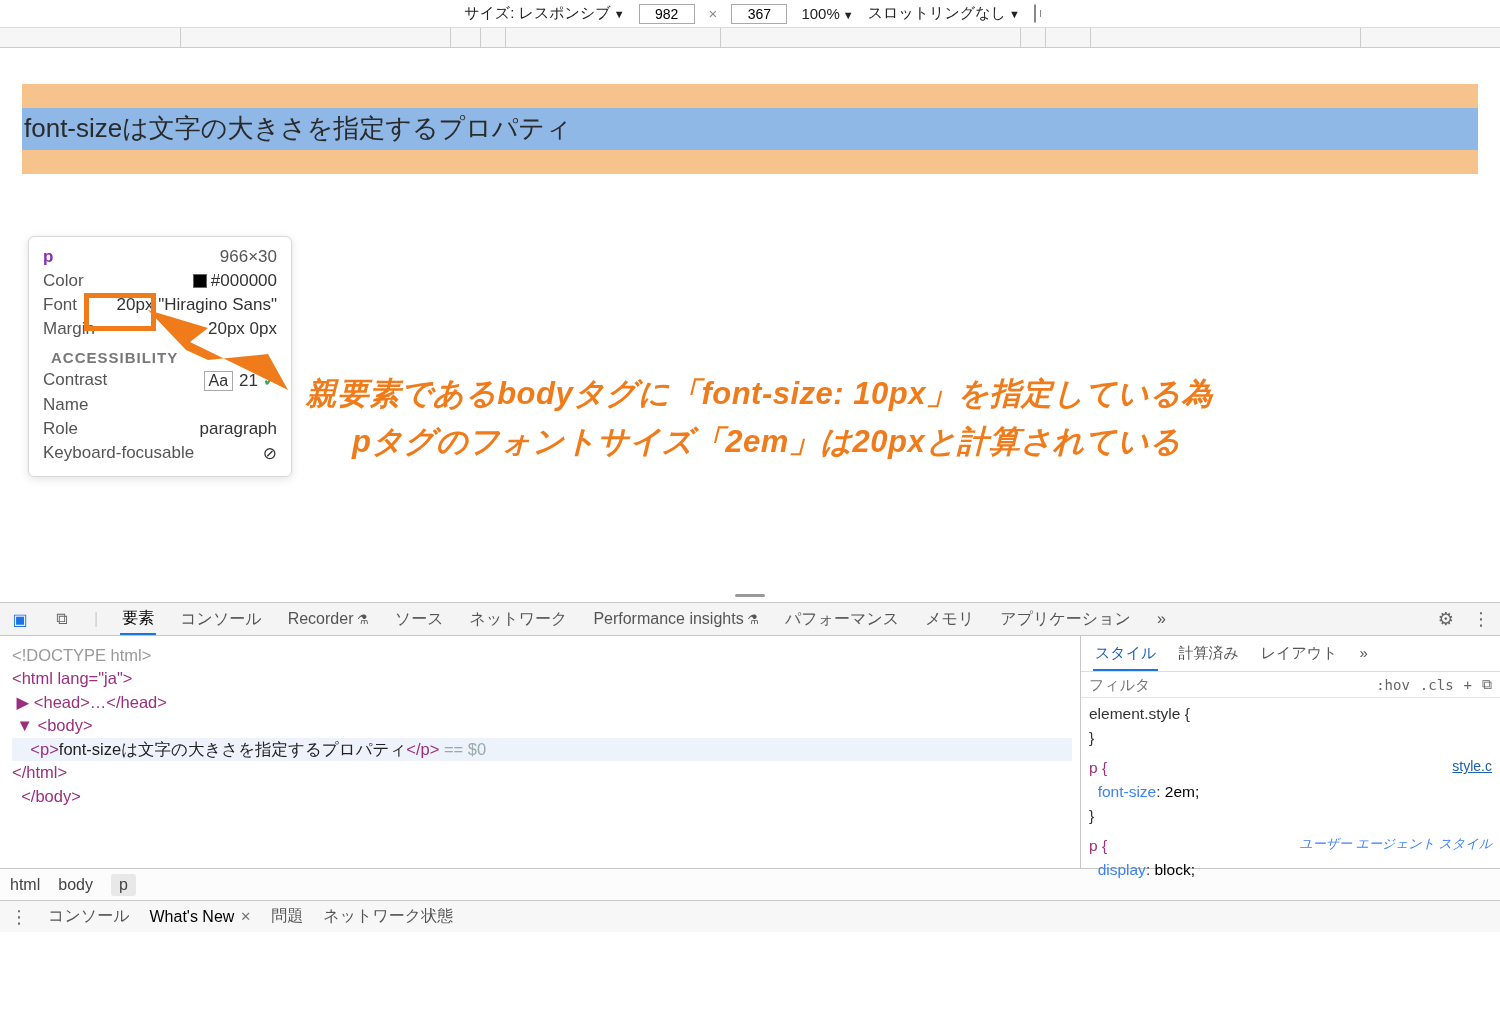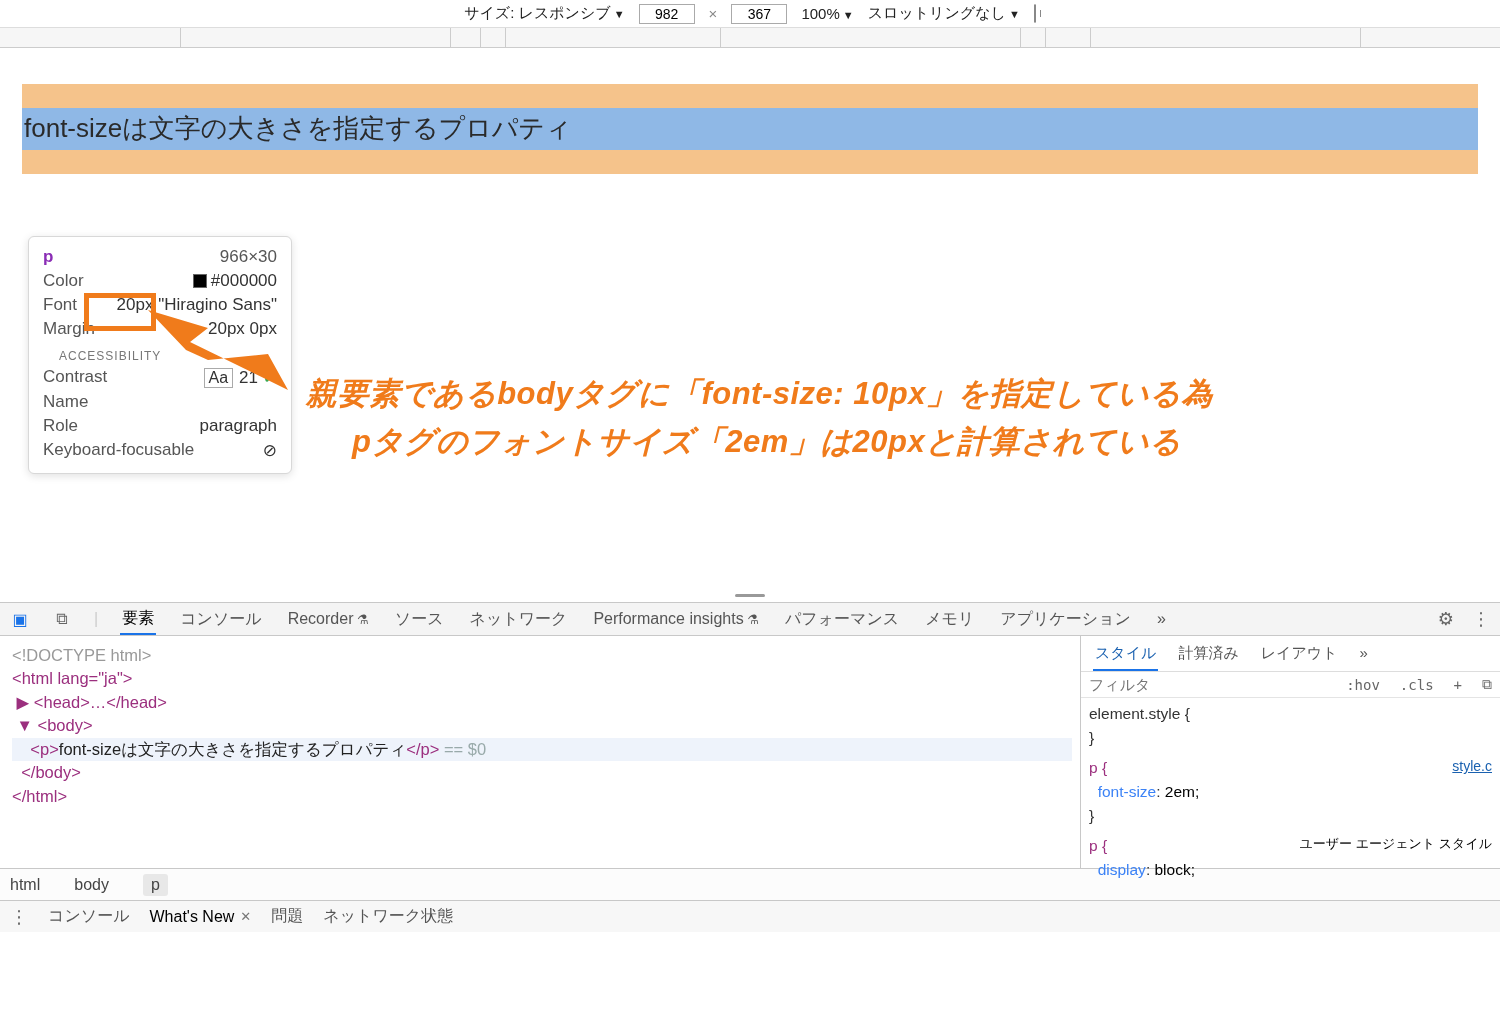--- a/index.html
+++ b/index.html
@@ -22,21 +22,21 @@
 .p-highlight { background: #8fb8e6; color: #2a2a2a; font-size: 26px; padding: 3px 0 4px 2px; }
 
 
 .tooltip { position: absolute; left: 28px; top: 188px; width: 264px; background: #fff; border: 1px solid #d8d8d8; border-radius: 6px; box-shadow: 0 2px 8px rgba(0,0,0,.12); padding: 10px 14px 12px; font-size: 17px; color: #333; }
 .tooltip .tag { color: #8a2db5; font-weight: 600; }
 .tooltip .dim { float: right; color: #555; }
 .tooltip .row { display: flex; justify-content: space-between; margin-top: 4px; }
 .tooltip .row .k { color: #555; }
 .tooltip .row .v { color: #333; margin-left: 17px; }
 .swatch { display:inline-block; width:14px; height:14px; background:#000; border:1px solid #666; vertical-align:-2px; margin-right:4px;}
-.tooltip h6 { font-size: 12px; letter-spacing: 1px; color: #777; margin: 10px 16px 4px; font-weight: 400; }
+.tooltip h6 { font-size: 15px; letter-spacing: 1px; color: #777; margin: 10px 8px 4px; font-weight: 700; }
 .aa-box { display:inline-block; border:1px solid #aaa; padding:0 4px; font-size:16px; margin-right:6px;}
 .check { color:#38a852; font-weight:bold; }
 .noval { color:#aaa; }
 
 
 .hl-box { position:absolute; left:84px; top:245px; width:72px; height:38px; border:5px solid #f07b1b; z-index:5; }
 .arrow { position:absolute; left:148px; top:262px; width:150px; height:80px; z-index:4; }
 .arrow svg { width:100%; height:100%; }
 
 .annot { position:absolute; left:306px; top:322px; color:#f07b1b; font-weight:800; font-size:31px; line-height:1.55; font-style:italic; letter-spacing:.5px; }
@@ -59,28 +59,28 @@
 .split { display:flex; height:232px; }
 .dom { flex:1; padding:8px 8px 0 12px; font-family: Menlo, monospace; font-size:16.5px; line-height:1.42; color:#333; background:#fff; overflow:hidden; position:relative;}
 .dom .ln { white-space:pre; }
 .dom .sel-row { background:#eef3fb; display:inline-block; width:100%; }
 .tok-doctype{color:#999;} .tok-tag{color:#9b2f7e;} .tok-txt{color:#222;} .tok-ghost{color:#9aa;}
 
 .styles { width:420px; border-left:1px solid #c8c8c8; background:#fff; font-size:15.5px; color:#333; display:flex; flex-direction:column;}
 .styles .stabs{display:flex; gap:18px; padding:6px 12px 0; border-bottom:1px solid #ddd; font-size:15px; color:#555;}
 .styles .stabs .st{padding:2px 2px 6px;}
 .styles .stabs .st.active{color:#1a61b0;border-bottom:2px solid #1a73e8;}
-.styles .filterrow{display:flex;align-items:center;gap:20px;padding:4px 8px;border-bottom:1px solid #e4e4e4;color:#888;}
+.styles .filterrow{display:flex;align-items:center;gap:10px;padding:4px 8px;border-bottom:1px solid #e4e4e4;color:#888;}
 .styles .filterrow input{flex:1;border:none;outline:none;font-size:15px;color:#333;}
 .styles .filterrow .chip{font-family:Menlo,monospace;font-size:14px;color:#666;}
 .styles .rules{padding:4px 8px;font-family:Menlo,monospace;font-size:15.5px;line-height:1.55;}
 .prop{color:#3b82f6;} .val{color:#000000;} .sel{color:#9b2f7e;} .link{color:#1a61b0;text-decoration:underline;float:right;font-size:14px;}
-.ua{float:right;color:#000000;font-size:13px;text-align:right;}
-
-.crumbs { height:32px; border-top:1px solid #c8c8c8; display:flex; align-items:center; gap:34px; padding:0 10px; font-size:16px; color:#444; background:#fcfcfc;}
+.ua{float:right;color:#3b82f6;font-size:13px;font-style:italic;text-align:right;}
+
+.crumbs { height:32px; border-top:1px solid #c8c8c8; display:flex; align-items:center; gap:18px; padding:0 10px; font-size:16px; color:#444; background:#fcfcfc;}
 .crumbs .cur{ background:#e8e8e8; padding:2px 8px; border-radius:3px;}
 
 .drawer { height:32px; border-top:1px solid #c8c8c8; display:flex; align-items:center; gap:20px; padding:0 10px; font-size:16px; color:#333; background:#f7f7f7;}
 .drawer .vd{font-size:18px;color:#666;}
 .drawer .dtab{color:#555;}
 .drawer .dtab.active{color:#000;}
 .drawer .x{font-size:13px;color:#777;margin-left:-14px;}
 </style>
 </head>
 <body>
@@ -181,22 +181,22 @@
   </span>
 </div>
 
 <div class="split">
   <div class="dom">
     <div class="ln"><span class="tok-doctype">&lt;!DOCTYPE html&gt;</span></div>
     <div class="ln"><span class="tok-tag">&lt;html lang="ja"&gt;</span></div>
     <div class="ln"> <span class="tok-tag">▶ &lt;head&gt;…&lt;/head&gt;</span></div>
     <div class="ln"> <span class="tok-tag">▼ &lt;body&gt;</span></div>
     <div class="ln sel-row"><span class="tok-tag">    &lt;p&gt;</span><span class="tok-txt">font-sizeは文字の大きさを指定するプロパティ</span><span class="tok-tag">&lt;/p&gt;</span><span class="tok-ghost"> == $0</span></div>
+    <div class="ln"><span class="tok-tag">&lt;/html&gt;</span></div>
     <div class="ln"><span class="tok-tag">  &lt;/body&gt;</span></div>
-    <div class="ln"><span class="tok-tag">&lt;/html&gt;</span></div>
   </div>
 
   <div class="styles">
     <div class="stabs">
       <span class="st active">スタイル</span>
       <span class="st">計算済み</span>
       <span class="st">レイアウト</span>
       <span class="st">»</span>
     </div>
     <div class="filterrow">

